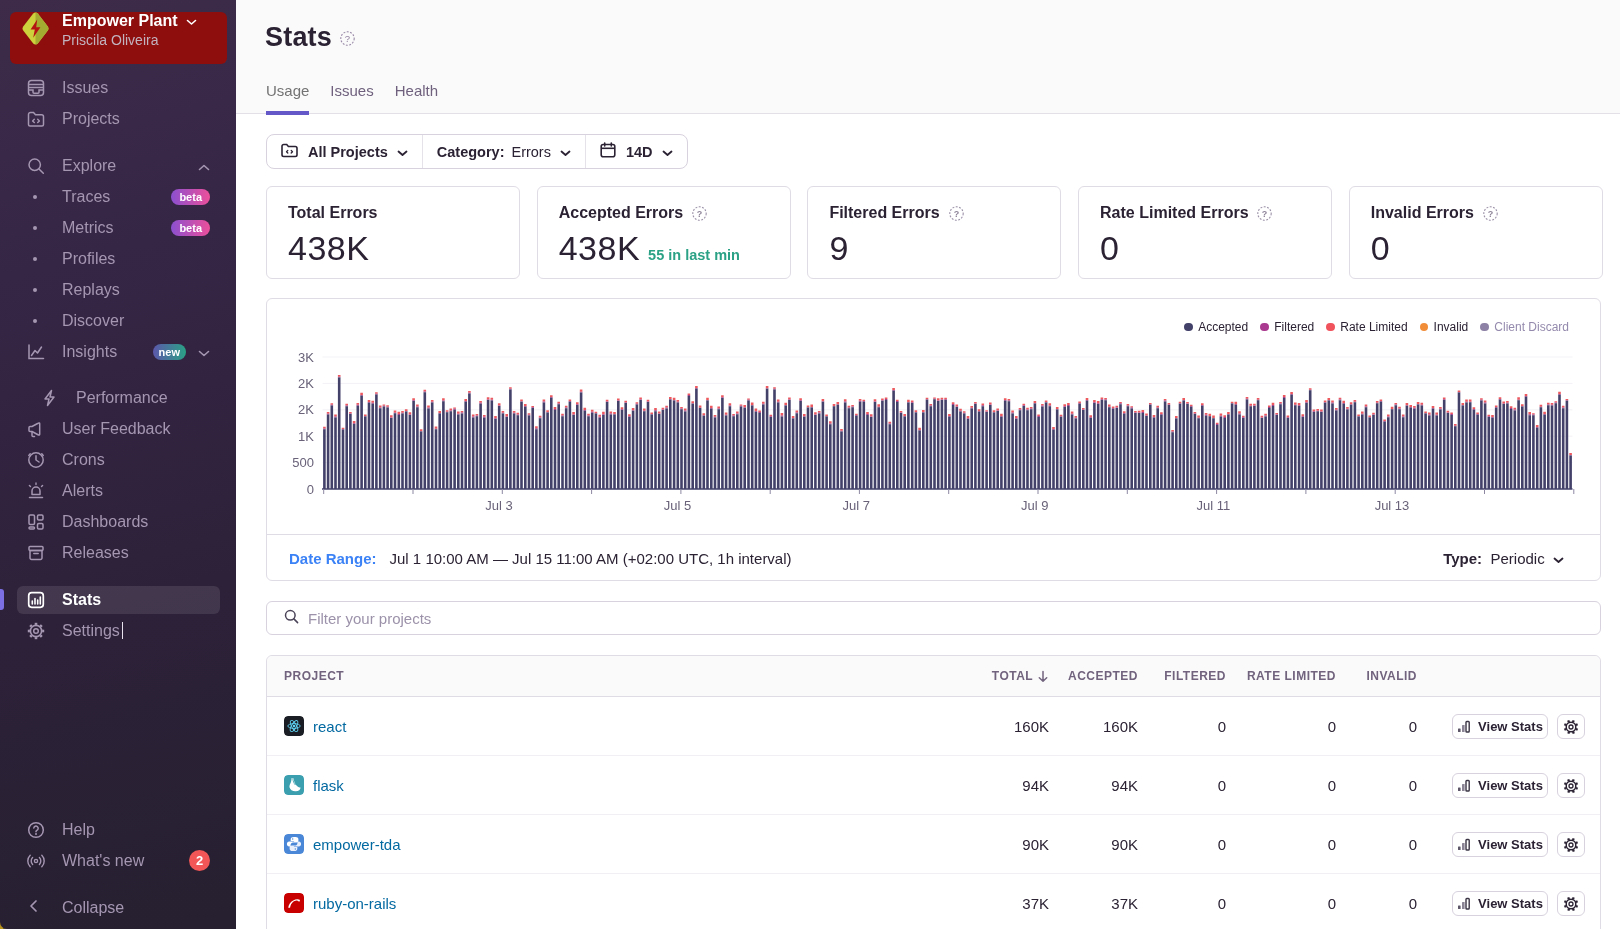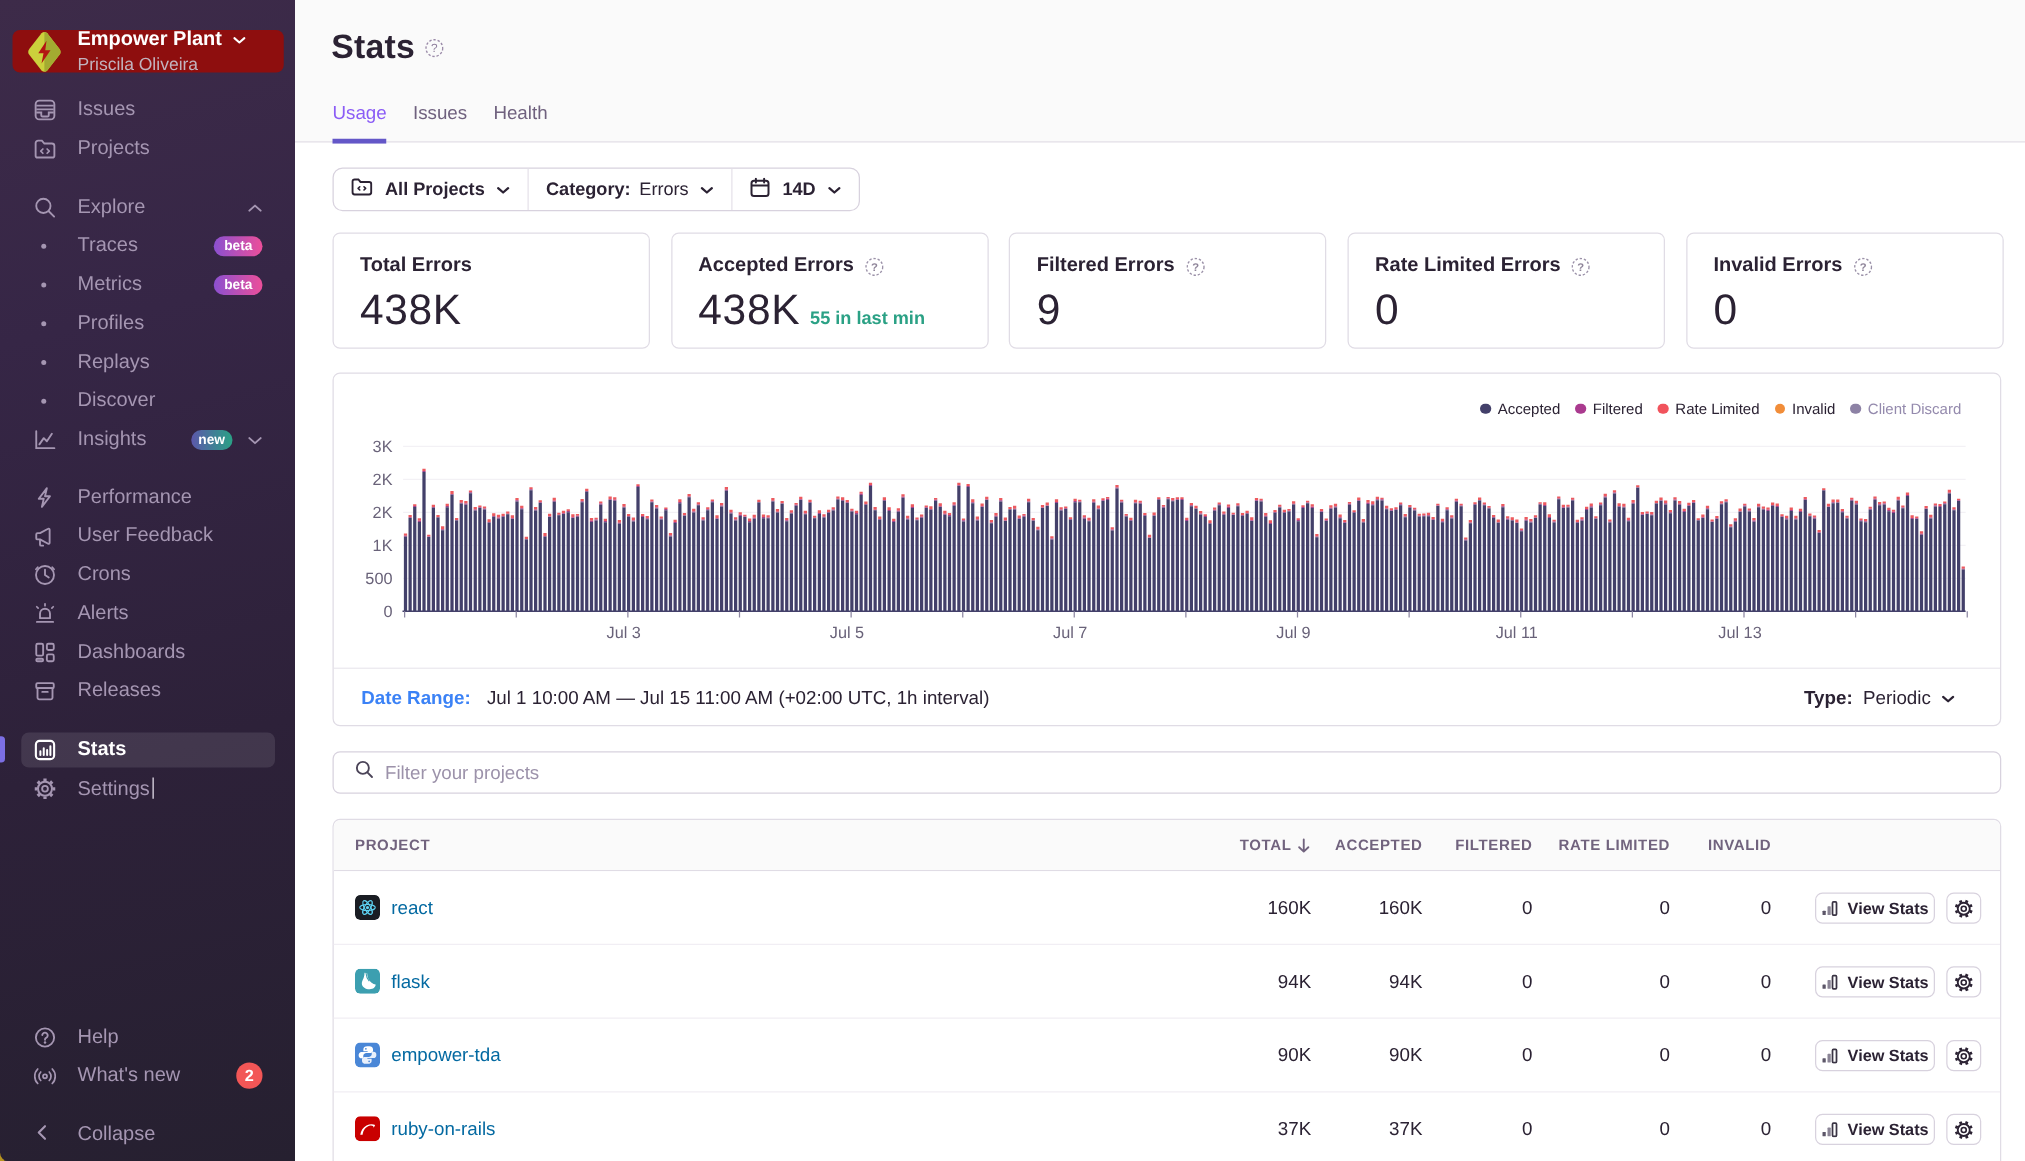--- a/index.html
+++ b/index.html
@@ -4,21 +4,21 @@
 <style>
 * { margin:0; padding:0; box-sizing:border-box; }
 html,body { width:1620px; height:929px; overflow:hidden; font-family:"Liberation Sans", sans-serif; background:#fff; }
 .app { display:flex; width:1620px; height:929px; }
 
 
 .sidebar { position:relative; width:236px; height:929px; flex:0 0 236px;
   background:linear-gradient(166deg, #3d2b49 0%, #362646 28%, #2d2139 64%, #262030 100%);
   border-bottom-left-radius:7px; }
 .side-wrap { position:absolute; left:0; top:0; width:236px; height:929px; }
-.orgbox { position:absolute; left:10px; top:12px; width:217px; height:34px; background:#8e0e0e; border-radius:6px; display:flex; align-items:center; padding-left:9px;margin-top:12px; }
+.orgbox { position:absolute; left:10px; top:12px; width:217px; height:52px; background:#8e0e0e; border-radius:6px; display:flex; padding-left:9px; }
 .orglogo { flex:0 0 27px; }
 .orgtext { margin-left:13px; line-height:1.15; }
 .orgname { color:#fff; font-size:16px; font-weight:bold; white-space:nowrap; }
 .orgname .chev { font-weight:normal; }
 .orgsub { color:#c2b3be; font-size:14px; margin-top:2px; }
 .nav-item { position:absolute; left:0; width:236px; height:31px; display:flex; align-items:center; color:#a596b2; font-size:16px; }
 .nav-item .ic { width:18px; height:18px; margin-left:27px; margin-right:17px; flex:0 0 18px; }
 .nav-item .bullet { width:4px; height:4px; border-radius:50%; background:#a596b2; margin-left:33px; margin-right:25px; flex:0 0 4px; }
 .badge { font-size:11px; font-weight:bold; color:#fff; border-radius:20px; padding:2px 9px 2.5px; margin-left:auto; }
 .badge.beta { background:linear-gradient(90deg,#8b50d0,#ec4f9a); margin-right:26px; padding:2px 8px 2px; }
@@ -30,21 +30,21 @@
 .goldstrip { position:absolute; left:0; top:915px; width:8px; height:14px; background:linear-gradient(90deg,#b8941f 0 3px,#6e5c22 3px); }
 .caret { display:inline-block; width:1px; height:17px; background:#e8e2ee; margin-left:2px; vertical-align:-3px; }
 
 
 .main { position:relative; flex:1; height:929px; background:#fff; }
 .header { position:absolute; left:0; top:0; right:0; height:114px; background:#fafafa; border-bottom:1px solid #e4e0e8; }
 .title { position:absolute; left:29px; top:22px; font-size:27px; font-weight:bold; color:#2b2233; letter-spacing:0.2px; }
 .title-help { position:absolute; left:104px; top:31px; }
 .tabs { position:absolute; left:30px; top:82px; display:flex; }
 .tab { font-size:15px; margin-right:21px; padding-bottom:12px; color:#6f617e; }
-.tab.active { color:#8b5cf6; border-bottom:4px solid #6457c8; }
+.tab.active { color:#737373; border-bottom:4px solid #6457c8; }
 
 .content { position:absolute; left:0; top:115px; right:0; bottom:0; background:#fff; }
 
 
 .filterbar { position:absolute; left:30px; top:19px; height:35px; display:flex; align-items:stretch; border:1px solid #d8d2de; border-radius:8px; background:#fff; font-size:14.5px; color:#2b2233; }
 .fseg { display:flex; align-items:center; padding:0 14px; }
 .fseg + .fseg { border-left:1px solid #e6e2ea; }
 .fseg b { font-weight:bold; }
 .fchev { margin-left:9px; }
 
@@ -154,21 +154,21 @@
           <span class="ic"><svg width="18" height="18" viewBox="0 0 18 18" fill="none">
               <path d="M2 2v13.5h14.5" stroke="#a596b2" stroke-width="1.5" stroke-linecap="round"></path>
               <path d="M4.5 12.5 8 7.5l2.5 2.5 4-6" stroke="#a596b2" stroke-width="1.5" stroke-linecap="round" stroke-linejoin="round"></path>
             </svg></span>
           <span>Insights</span>
           <span class="badge new">new</span>
           <span class="navchev" style="margin-left:6px;margin-right:26px"><svg width="12" height="7" viewBox="0 0 12 7" fill="none">
               <path d="M1.5 1.5 6 5.5 10.5 1.5" stroke="#a596b2" stroke-width="1.6" stroke-linecap="round" stroke-linejoin="round"></path>
             </svg></span>
         </div>
-        <div class="nav-item" style="top:382.5px;">
+        <div class="nav-item" style="top:382.5px;margin-left:14px;">
           <span class="ic"><svg width="18" height="18" viewBox="0 0 18 18" fill="none">
               <path d="M10.5 1.5 4 10h4l-1.5 6.5L13 8H9l1.5-6.5Z" stroke="#a596b2" stroke-width="1.5" stroke-linejoin="round"></path>
             </svg></span>
           <span>Performance</span>
         </div>
         <div class="nav-item" style="top:413.5px;">
           <span class="ic"><svg width="18" height="18" viewBox="0 0 18 18" fill="none">
               <path d="M2 7.5v3a1 1 0 0 0 1 1h2l6.5 3.5a.8.8 0 0 0 1.2-.7V3.7a.8.8 0 0 0-1.2-.7L5 6.5H3a1 1 0 0 0-1 1Z" stroke="#a596b2" stroke-width="1.5" stroke-linejoin="round"></path>
               <path d="M5 12v3.5a1 1 0 0 0 1 1h1.5" stroke="#a596b2" stroke-width="1.5" stroke-linecap="round"></path>
             </svg></span>

